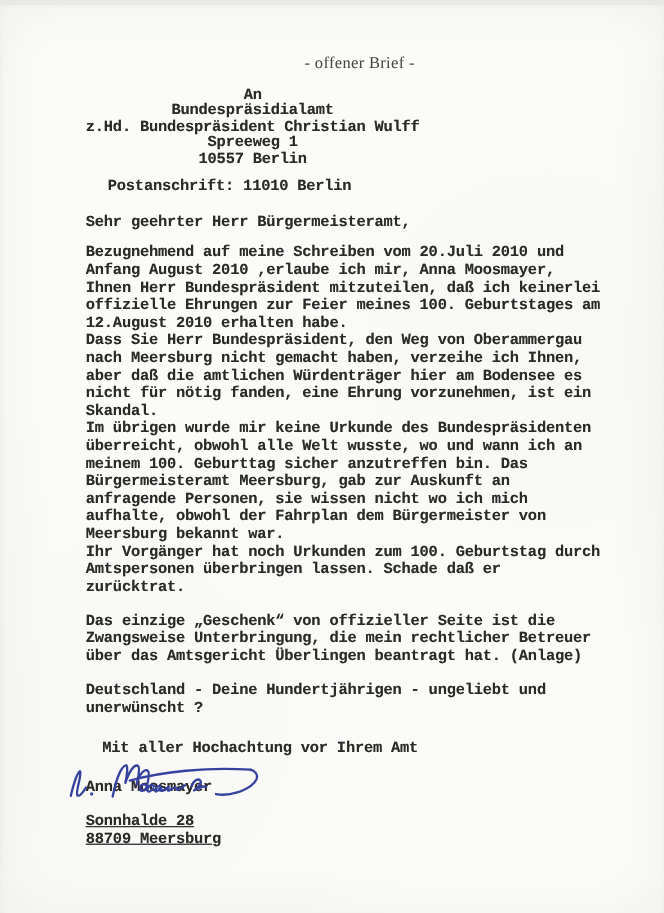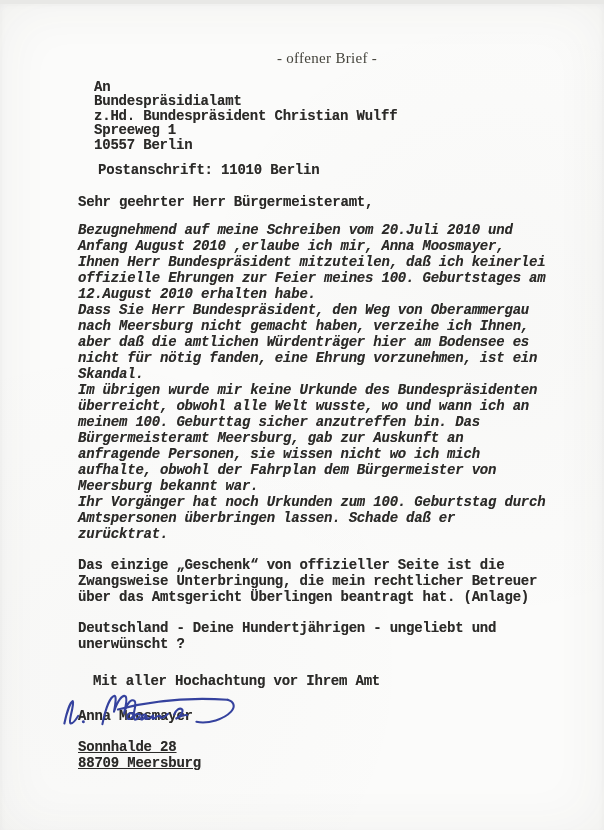--- a/index.html
+++ b/index.html
@@ -28,24 +28,24 @@
   .title {
     left: 0; right: 0; top: 46px;
     text-align: center;
     transform: translateX(25px);
     font-family: "Liberation Serif", "DejaVu Serif", serif;
     font-weight: 400;
     font-size: 15px;
     letter-spacing: 0.3px;
     color: #45443c;
   }
-  .recipient   { top: 76px;  left: 94px; line-height: 14.4px; }
+  .recipient   { top: 76px;  left: 78px; line-height: 14.4px; text-align: center; }
   .postal      { top: 158px; left: 78px; padding-left: 20px; }
   .salutation  { top: 190px; left: 78px; }
-  .para1       { top: 218px; left: 78px; font-style: italic; }
+  .para1       { top: 218px; left: 78px; }
   .para2       { top: 553px; left: 78px; }
   .para3       { top: 616px; left: 78px; }
   .closing     { top: 669px; left: 78px; padding-left: 15px; }
   .signer      { top: 704px; left: 78px; }
   .sender      { top: 735px; left: 78px; text-decoration: underline; }
   .signature-svg {
     position: absolute;
     top: 682px; left: 56px;
     width: 214px; height: 50px;
     transform: rotate(-2deg);

